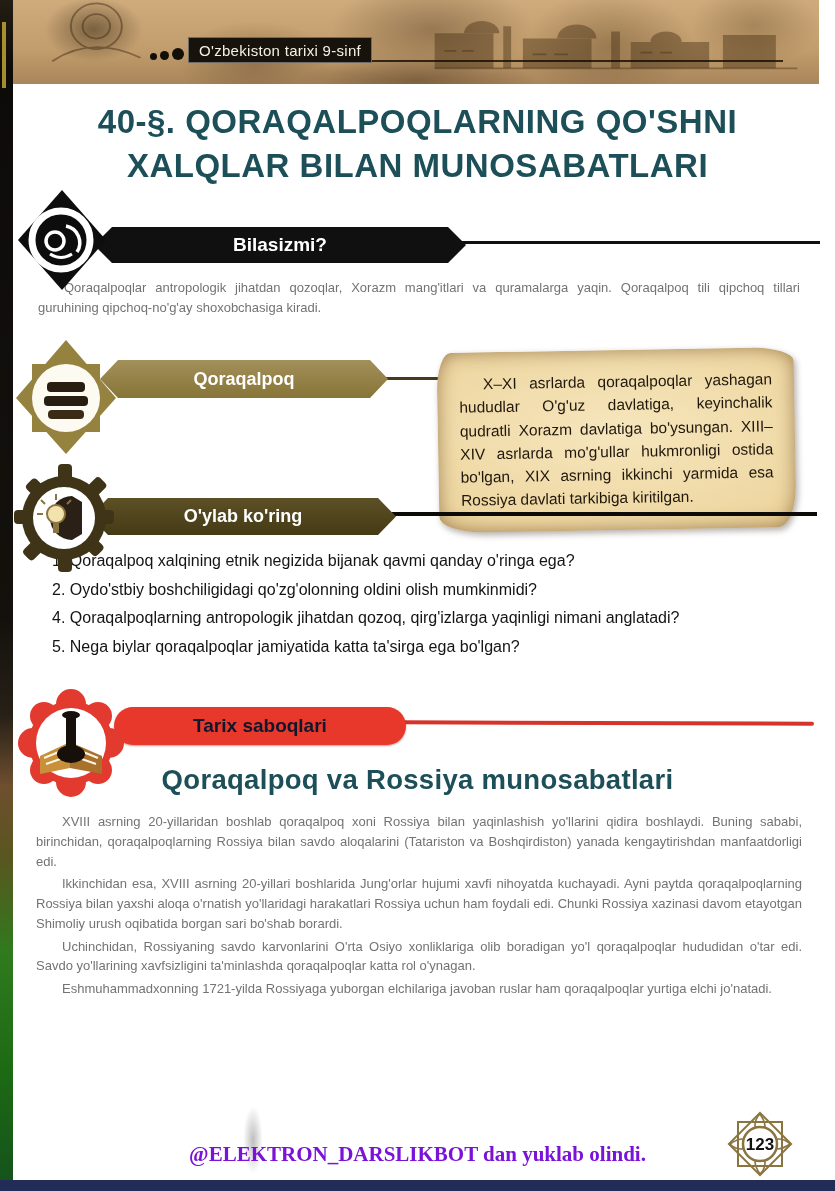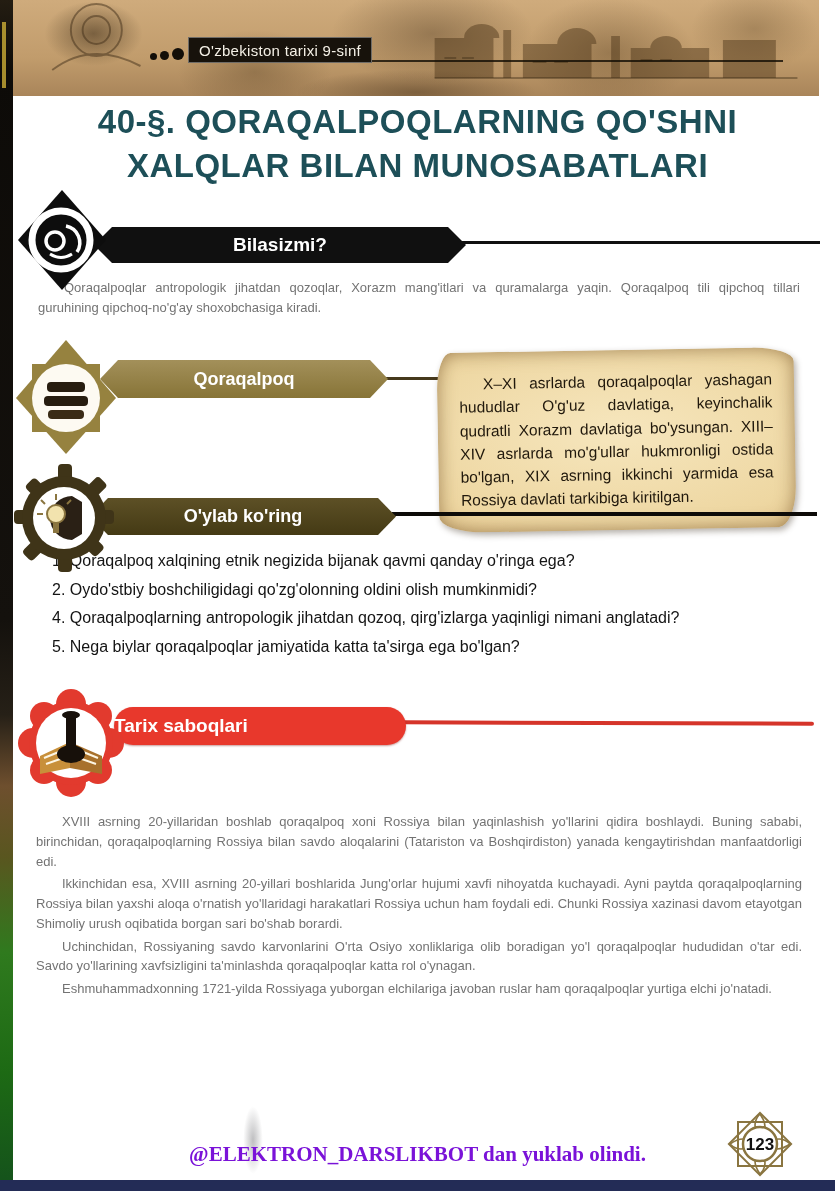--- a/index.html
+++ b/index.html
@@ -12,21 +12,21 @@
     position:absolute;left:0;top:0;bottom:0;width:13px;z-index:5;
     background:linear-gradient(180deg,#241d12 0%,#0d0b08 6%,#14110d 52%,#262017 60%,
       #6e4f2e 66%,#59561f 72%,#2f7a1e 80%,#1d6a14 90%,#14511c 100%);
   }
   .edge-glint{position:absolute;left:2px;top:22px;width:4px;height:66px;background:#d8b83a;opacity:.75;z-index:6;}
   
   .bottom-bar{position:absolute;left:0;right:0;bottom:0;height:11px;background:#232c56;z-index:7;}
 
   
   .header{
-    position:absolute;left:13px;top:0;right:16px;height:96px;overflow:hidden;
+    position:absolute;left:13px;top:0;right:16px;height:84px;overflow:hidden;
     background-color:#c6a273;
     background-image:
       radial-gradient(70px 46px at 10% 35%, rgba(58,42,22,.55), transparent 70%),
       radial-gradient(110px 60px at 30% 75%, rgba(96,72,42,.40), transparent 70%),
       radial-gradient(140px 70px at 52% 35%, rgba(72,52,30,.38), transparent 72%),
       radial-gradient(120px 80px at 74% 55%, rgba(104,78,46,.45), transparent 70%),
       radial-gradient(90px 60px at 92% 30%, rgba(126,98,62,.45), transparent 70%),
       radial-gradient(160px 30px at 50% 96%, rgba(70,50,28,.45), transparent 75%),
       linear-gradient(180deg,#cfab7c 0%,#c19c6c 60%,#a9855a 100%);
   }
@@ -64,21 +64,21 @@
   .banner-manbalarda{left:100px;top:360px;width:288px;height:38px;font-size:18px;
     background:linear-gradient(180deg,#a3905a 0%,#877437 100%);}
   .rule-manbalarda{left:382px;top:377px;width:60px;height:3px;background:#46391d;}
 
   .banner-oylab{left:90px;top:498px;width:306px;height:37px;font-size:18px;
     background:linear-gradient(180deg,#5d5026 0%,#443a14 100%);}
   .rule-oylab{left:392px;top:512px;width:425px;height:4px;background:#0d0b08;}
 
   .banner-tarix{
     position:absolute;left:114px;top:707px;width:292px;height:38px;display:flex;align-items:center;
-    color:#ffffff;font-weight:bold;font-size:19px;background:#e8382c;
+    justify-content:center;color:#0f172a;font-weight:bold;font-size:19px;background:#e8382c;
     border-radius:19px;z-index:3;box-shadow:0 1px 2px rgba(120,10,5,.4);
   }
   .rule-tarix{left:400px;top:721px;width:414px;height:4px;background:#d5342a;border-radius:2px;transform:rotate(.2deg);}
 
   .body-text{font-size:13px;line-height:1.52;text-align:justify;color:#737373;}
   .para-bilasizmi{position:absolute;left:38px;top:278px;width:762px;text-indent:26px;}
 
   .parchment{
     position:absolute;left:438px;top:350px;width:357px;min-height:168px;z-index:2;
     transform:rotate(-1deg);
@@ -238,20 +238,21 @@
     <path d="M30 74 l22 -9 M32 80 l20 -7 M84 74 l-22 -9 M82 80 l-20 -7" stroke="#fdf6e4" stroke-width="2" fill="none"></path>
     <rect x="52" y="30" width="10" height="32" fill="#17100a"></rect>
     <ellipse cx="57" cy="70" rx="14" ry="9" fill="#17100a"></ellipse>
     <ellipse cx="57" cy="31" rx="9" ry="4" fill="#17100a"></ellipse>
   </svg>
   <div class="banner-tarix">
     <span>Tarix saboqlari</span>
   </div>
   <div class="rule rule-tarix"></div>
 
+  <div class="sub-heading">Qoraqalpoq va Rossiya munosabatlari</div>
 
   <div class="main-paragraphs body-text">
     <p>XVIII asrning 20-yillaridan boshlab qoraqalpoq xoni Rossiya bilan yaqinlashish yo'llarini qidira boshlaydi. Buning sababi, birinchidan, qoraqalpoqlarning Rossiya bilan savdo aloqalarini (Tatariston va Boshqirdiston) yanada kengaytirishdan manfaatdorligi edi.</p>
     <p>Ikkinchidan esa, XVIII asrning 20-yillari boshlarida Jung'orlar hujumi xavfi nihoyatda kuchayadi. Ayni paytda qoraqalpoqlarning Rossiya bilan yaxshi aloqa o'rnatish yo'llaridagi harakatlari Rossiya uchun ham foydali edi. Chunki Rossiya xazinasi davom etayotgan Shimoliy urush oqibatida borgan sari bo'shab borardi.</p>
     <p>Uchinchidan, Rossiyaning savdo karvonlarini O'rta Osiyo xonliklariga olib boradigan yo'l qoraqalpoqlar hududidan o'tar edi. Savdo yo'llarining xavfsizligini ta'minlashda qoraqalpoqlar katta rol o'ynagan.</p>
     <p>Eshmuhammadxonning 1721-yilda Rossiyaga yuborgan elchilariga javoban ruslar ham qoraqalpoqlar yurtiga elchi jo'natadi.</p>
   </div>
 
   <div class="smudge"></div>
   <div class="watermark">@ELEKTRON_DARSLIKBOT dan yuklab olindi.</div>

